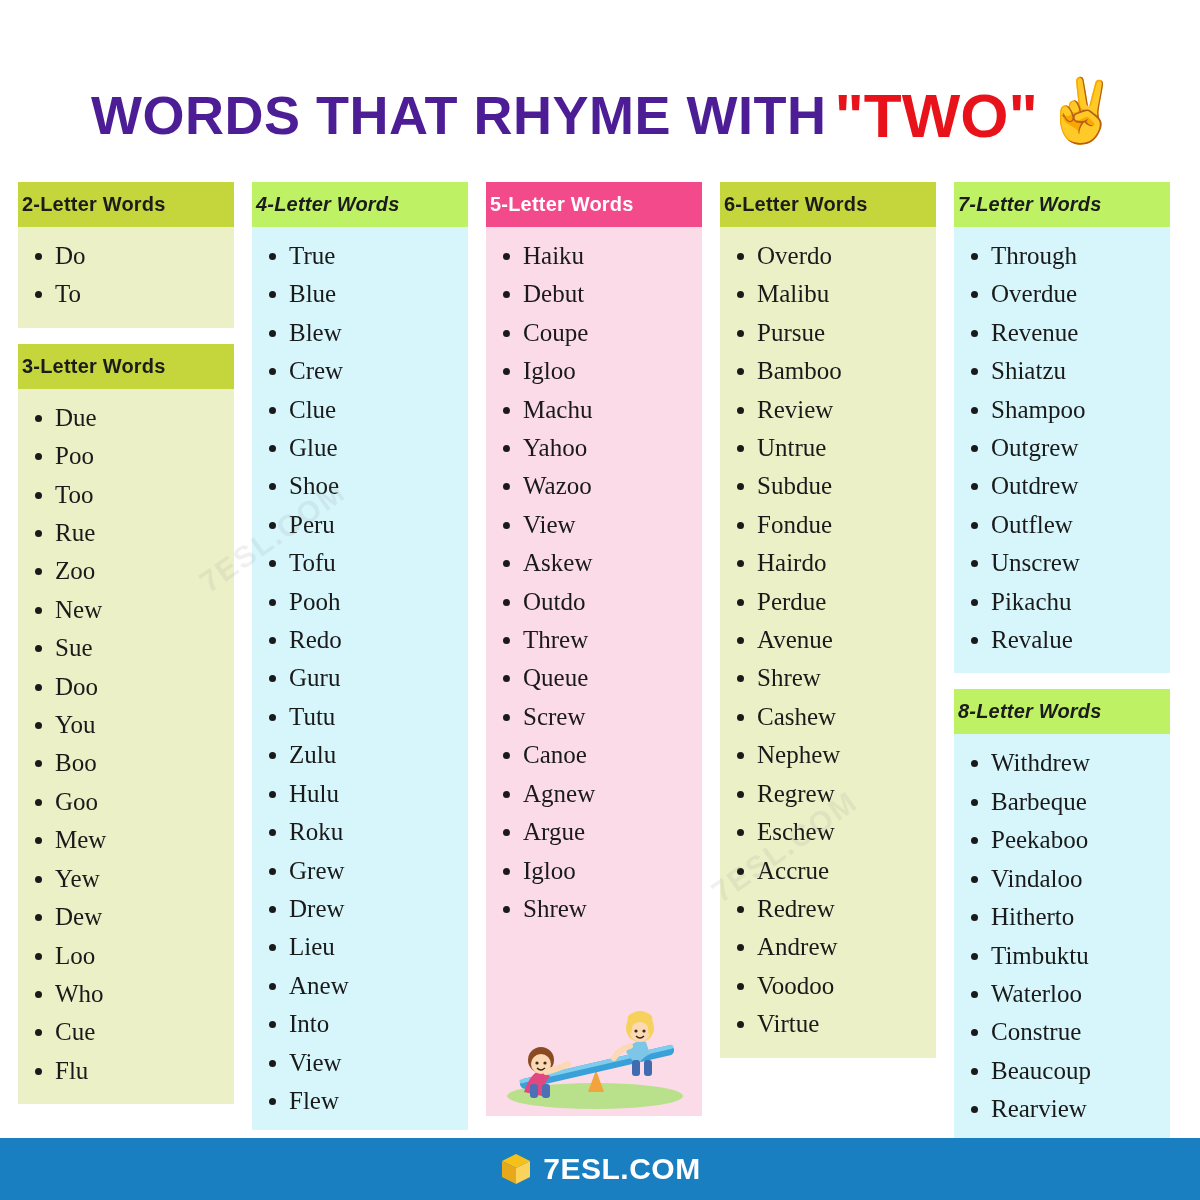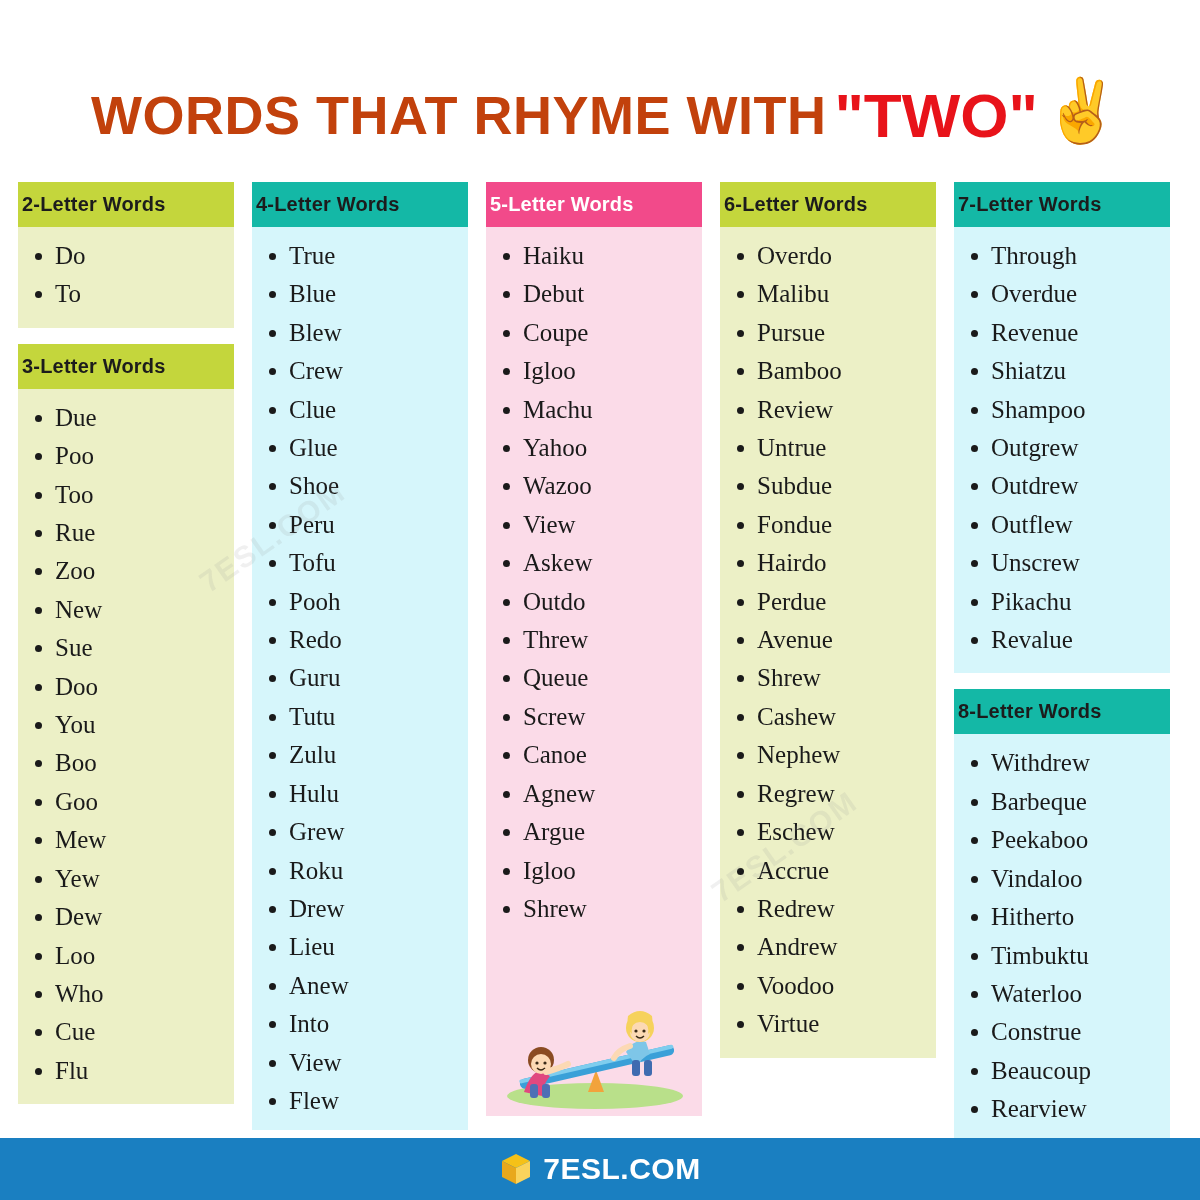--- a/index.html
+++ b/index.html
@@ -15,21 +15,21 @@
   
   .title-bar{
     position:absolute;left:0;top:60px;width:1200px;height:110px;
     display:flex;align-items:center;justify-content:center;
   }
   .title-text{
     font-family:"Liberation Sans", sans-serif;
     font-weight:bold;
     font-size:54px;
     letter-spacing:0.5px;
-    color:#c2410c;
+    color:#4c1d95;
     white-space:nowrap;
     margin-left:12px;
   }
   .title-quoted{
     color:#e8131a;
     font-size:62px;
     font-weight:bold;
     margin-left:8px;
   }
   .peace-hand{
@@ -48,21 +48,21 @@
 
   .block{position:relative;}
   .hdr{
     font-weight:bold;
     font-size:20px;
     color:#1c1c1c;
     padding:11px 4px 11px 4px;
     letter-spacing:0.2px;
   }
   .hdr.green{background:#c4d63c;}
-  .hdr.cyan{background:#14b8a6;}
+  .hdr.cyan{background:#bef264;font-style:italic;}
   .hdr.pink{background:#f24a8a;color:#ffffff;}
   .body{
     padding:10px 0 14px 0;
   }
   .body.green{background:#ecf0c6;}
   .body.cyan{background:#d6f6fb;}
   .body.pink{background:#fbdbe8;}
 
   ul.words{
     list-style:none;
@@ -190,22 +190,22 @@
             <li>Glue</li>
             <li>Shoe</li>
             <li>Peru</li>
             <li>Tofu</li>
             <li>Pooh</li>
             <li>Redo</li>
             <li>Guru</li>
             <li>Tutu</li>
             <li>Zulu</li>
             <li>Hulu</li>
+            <li>Roku</li>
             <li>Grew</li>
-            <li>Roku</li>
             <li>Drew</li>
             <li>Lieu</li>
             <li>Anew</li>
             <li>Into</li>
             <li>View</li>
             <li>Flew</li>
           </ul>
         </div>
       </div>
     </div>

